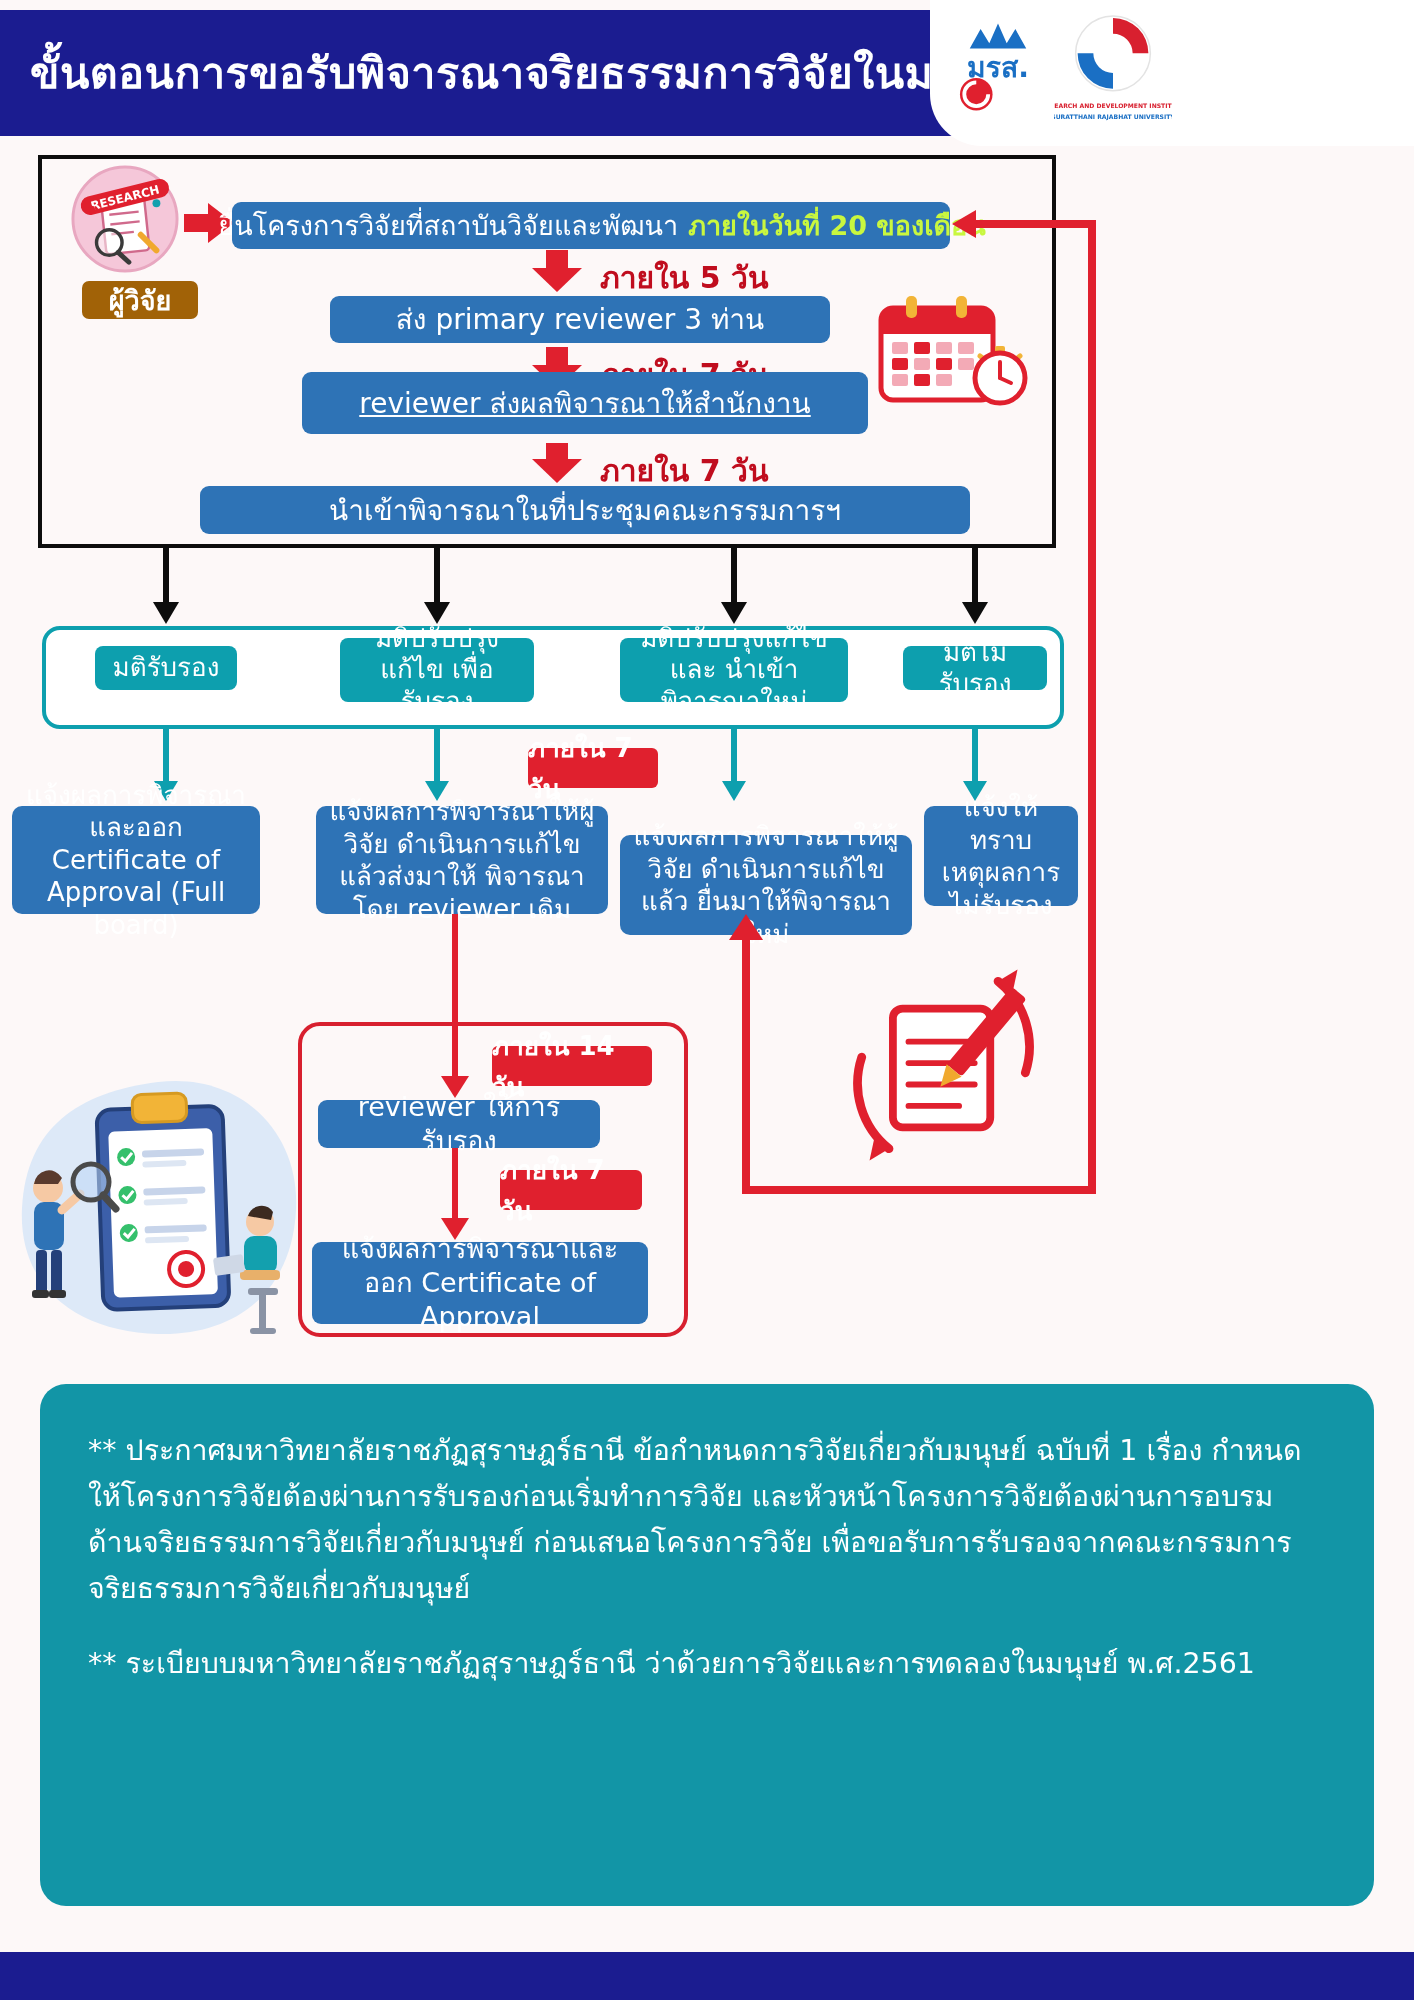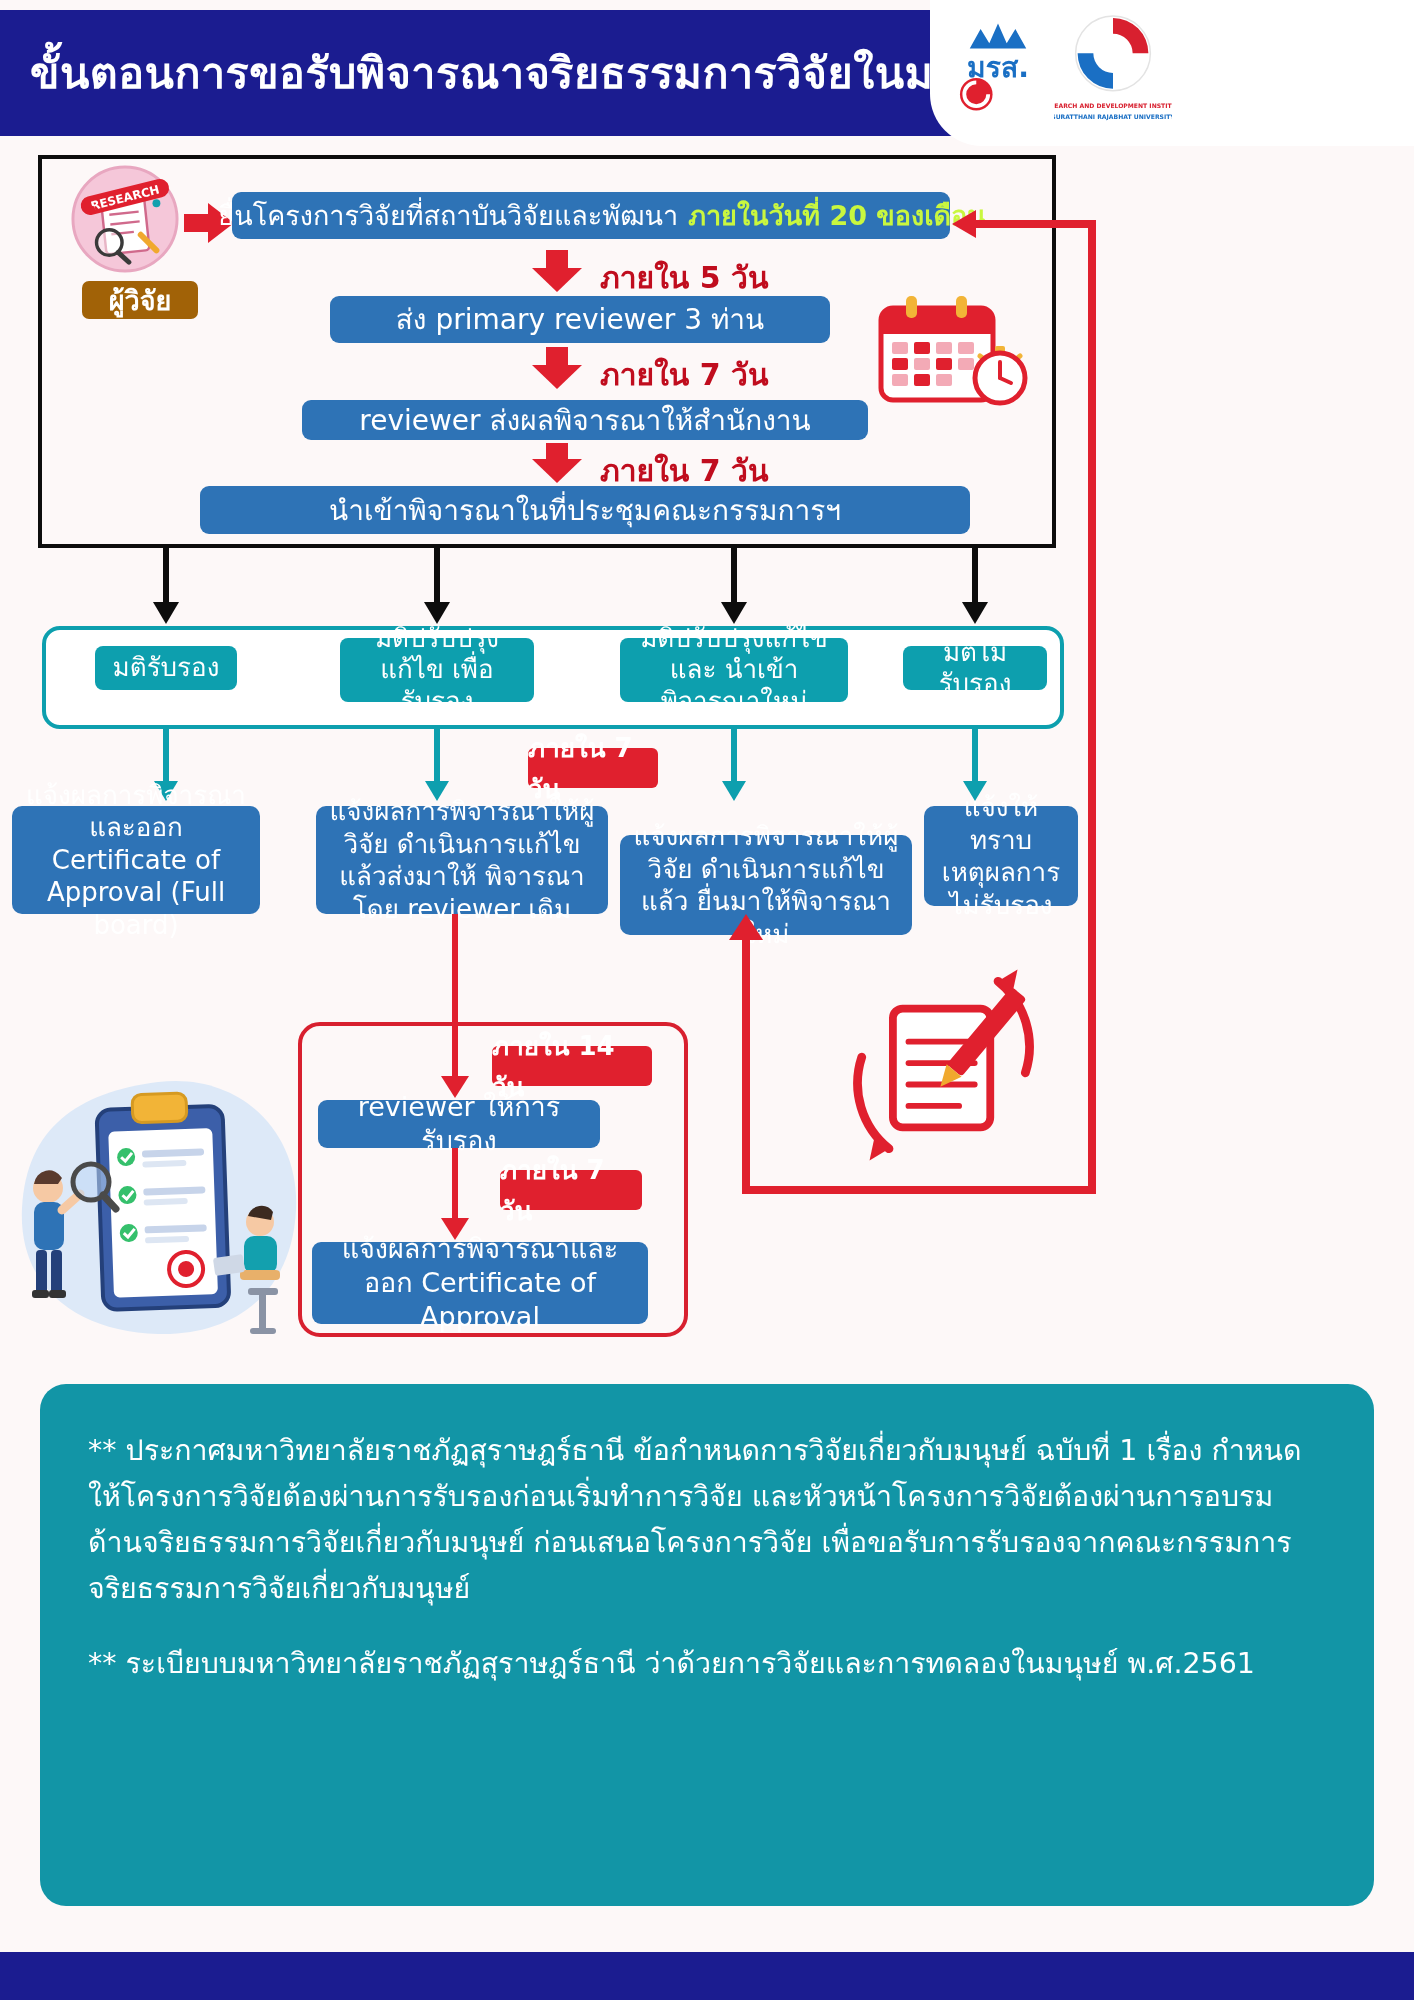--- a/index.html
+++ b/index.html
@@ -72,36 +72,36 @@
   <line x1="72" y1="72" x2="88" y2="88" stroke="#f0a92e" stroke-width="6" stroke-linecap="round"></line>
   <circle cx="88" cy="40" r="4" fill="#13a0ae"></circle>
   <circle cx="22" cy="46" r="3.5" fill="#e0202e"></circle>
 </svg>
 
 <div class="researcher">ผู้วิจัย</div>
 
 <div class="vline" style="left:184px;top:214px;width:24px;height:18px;background:#e0202e;"></div>
 <div class="tri" style="left:208px;top:203px;border-top:20px solid transparent;border-bottom:20px solid transparent;border-left:26px solid #e0202e;"></div>
 
-<div class="bluebox" style="left:232px;top:192px;width:718px;height:47px;font-size:27px;white-space:nowrap;padding-left:32px;">
+<div class="bluebox" style="left:232px;top:202px;width:718px;height:47px;font-size:27px;white-space:nowrap;padding-left:32px;">
   <span>ยื่นโครงการวิจัยที่สถาบันวิจัยและพัฒนา</span>
   <span class="hl">ภายในวันที่ 20 ของเดือน</span>
 </div>
 
 <div class="vline" style="left:546px;top:250px;width:22px;height:20px;background:#e0202e;"></div>
 <div class="tri" style="left:532px;top:268px;border-left:25px solid transparent;border-right:25px solid transparent;border-top:24px solid #e0202e;"></div>
 <div class="durlabel" style="left:600px;top:254px;">ภายใน 5 วัน</div>
 
 <div class="bluebox" style="left:330px;top:296px;width:500px;height:47px;">ส่ง primary reviewer 3 ท่าน</div>
 
 <div class="vline" style="left:546px;top:347px;width:22px;height:20px;background:#e0202e;"></div>
 <div class="tri" style="left:532px;top:365px;border-left:25px solid transparent;border-right:25px solid transparent;border-top:24px solid #e0202e;"></div>
 <div class="durlabel" style="left:600px;top:351px;">ภายใน 7 วัน</div>
 
-<div class="bluebox" style="left:302px;top:400px;width:566px;height:40px;">reviewer ส่งผลพิจารณาให้สำนักงาน</div>
+<div class="bluebox" style="left:302px;top:372px;width:566px;height:62px;text-decoration:underline;">reviewer ส่งผลพิจารณาให้สำนักงาน</div>
 
 <div class="vline" style="left:546px;top:443px;width:22px;height:18px;background:#e0202e;"></div>
 <div class="tri" style="left:532px;top:459px;border-left:25px solid transparent;border-right:25px solid transparent;border-top:24px solid #e0202e;"></div>
 <div class="durlabel" style="left:600px;top:447px;">ภายใน 7 วัน</div>
 
 <div class="bluebox" style="left:200px;top:486px;width:770px;height:48px;">นำเข้าพิจารณาในที่ประชุมคณะกรรมการฯ</div>
 
 <svg class="abs" style="left:876px;top:290px;width:152px;height:118px;" viewBox="0 0 152 118">
   <rect x="5" y="18" width="112" height="92" rx="12" fill="#ffffff" stroke="#e0202e" stroke-width="5"></rect>
   <path d="M5 30 q0 -12 12 -12 h88 q12 0 12 12 v14 H5 Z" fill="#e0202e"></path>

